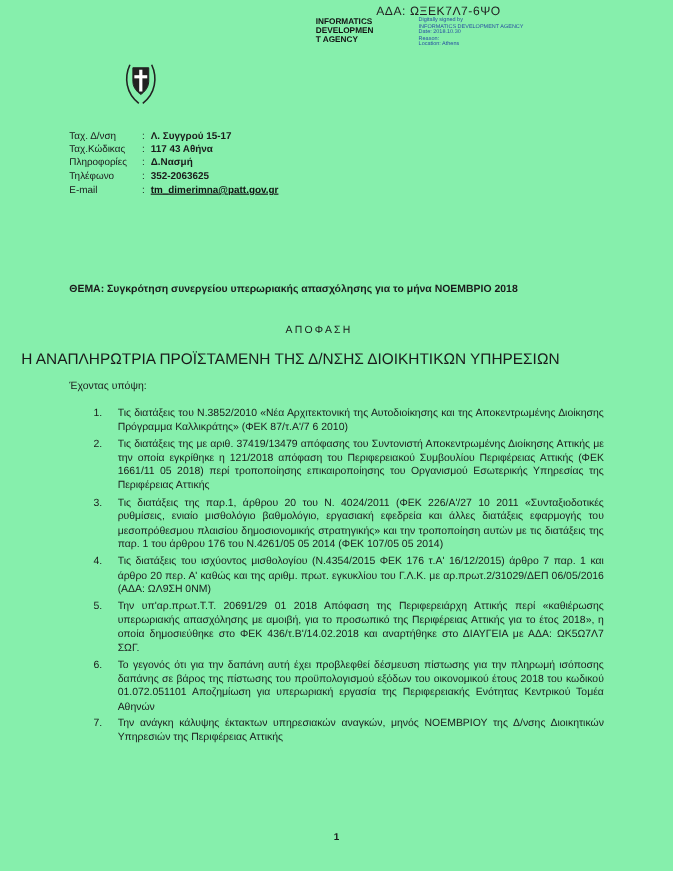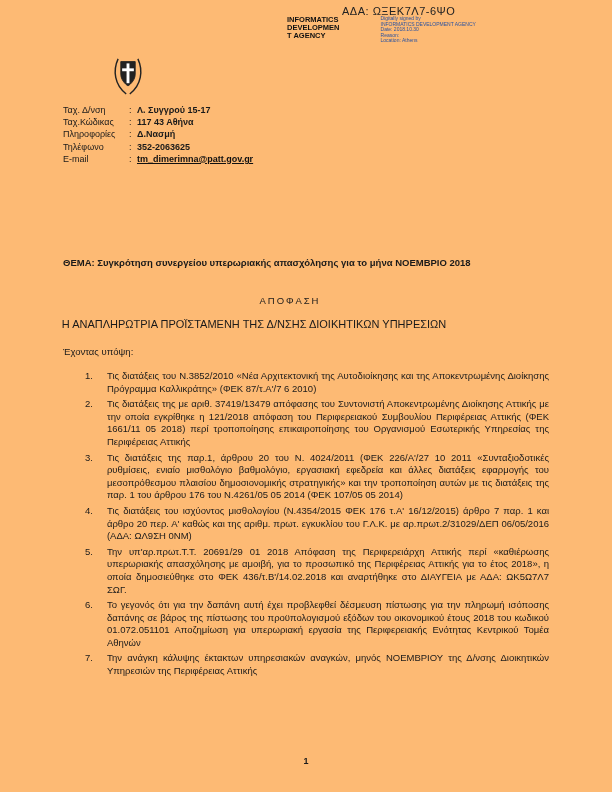--- a/index.html
+++ b/index.html
@@ -1,44 +1,44 @@
 <!DOCTYPE html>
 <html><head>
 <meta charset="utf-8">
 <style>
   html,body { margin:0; padding:0; background:#ffffff; }
   .page {
     position:relative; width:612px; height:792px; margin:0 auto;
-    background:#fdba74; overflow:hidden; color:#1a1a1a;
+    background:#86efac; overflow:hidden; color:#1a1a1a;
     font-family:"Liberation Sans", sans-serif;
   }
   .bold { font-weight:bold; }
   
   .ada { position:absolute; top:5px; left:342px; font-size:11px; letter-spacing:.5px; color:#222; }
   
   .stamp { position:absolute; top:16px; left:287px; display:flex;gap:36px; }
   .stamp-agency { font-size:7.5px; font-weight:bold; line-height:8px; color:#111; white-space:nowrap; }
   .stamp-sig { margin-left:5px; font-size:5px; line-height:5.6px; color:#2a52a0; white-space:nowrap; }
   
   .header-left { position:absolute; top:56px; left:63px; width:230px; }
   .emblem-wrap { width:130px; text-align:center; margin-bottom:3px; }
   .org-lines { font-size:9.5px; line-height:10.5px; color:#111; }
-  .contact { margin-top:4px; font-size:9px; line-height:12.2px; }
+  .contact { margin-top:16px; font-size:9px; line-height:12.2px; }
   .crow { display:flex; }
   .clabel { width:66px; flex:0 0 66px; }
   .csep { width:8px; flex:0 0 8px; }
   .cvalue { font-weight:bold; }
   .email-link { text-decoration:underline; color:#111; }
   
   .header-right { position:absolute; top:86px; left:330px; font-size:9.5px; line-height:13px; }
   
   .subject { position:absolute; top:256px; left:63px; width:468px; font-size:9.5px; line-height:13px; font-weight:bold; text-align:left; }
   
   .decision-title { position:absolute; top:295px; left:0; width:580px; text-align:center; font-size:9.5px; letter-spacing:2px; }
-  .authority { position:absolute; top:318px; left:4px; width:500px; text-align:center; font-size:11px; }
+  .authority { position:absolute; top:318px; left:14px; width:500px; text-align:center; font-size:14px; }
   .preamble { position:absolute; top:346px; left:63px; font-size:9.5px; }
   
   .considerations { position:absolute; top:370px; left:63px; width:486px; }
   .citem { display:flex; margin-bottom:3px; font-size:9.5px; line-height:12.6px; }
   .cnum { flex:0 0 26px; text-align:left; padding-left:22px; box-sizing:border-box; }
   .ctext { flex:1; text-align:justify;margin-left:14px; }
   
   .pagenum { position:absolute; bottom:26px; left:0; width:612px; text-align:center; font-size:9px; font-weight:bold; }
 </style>
 </head>

